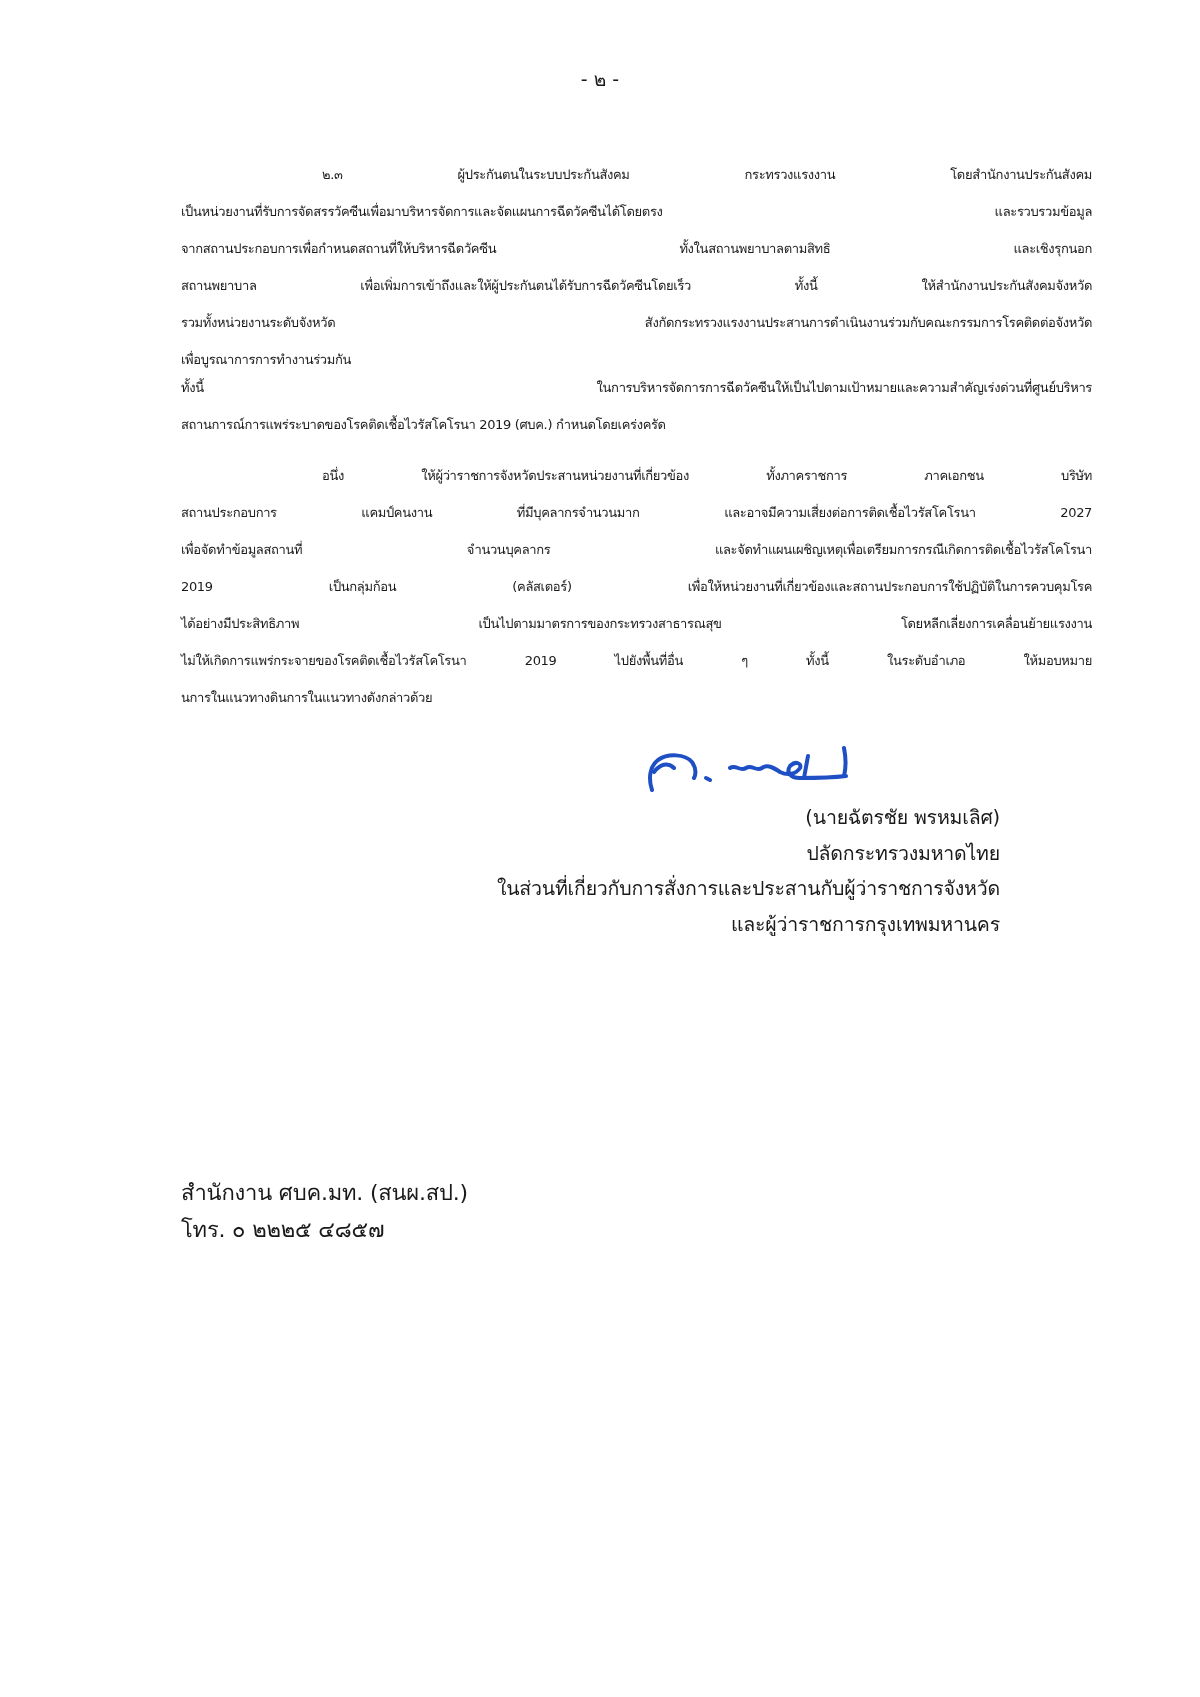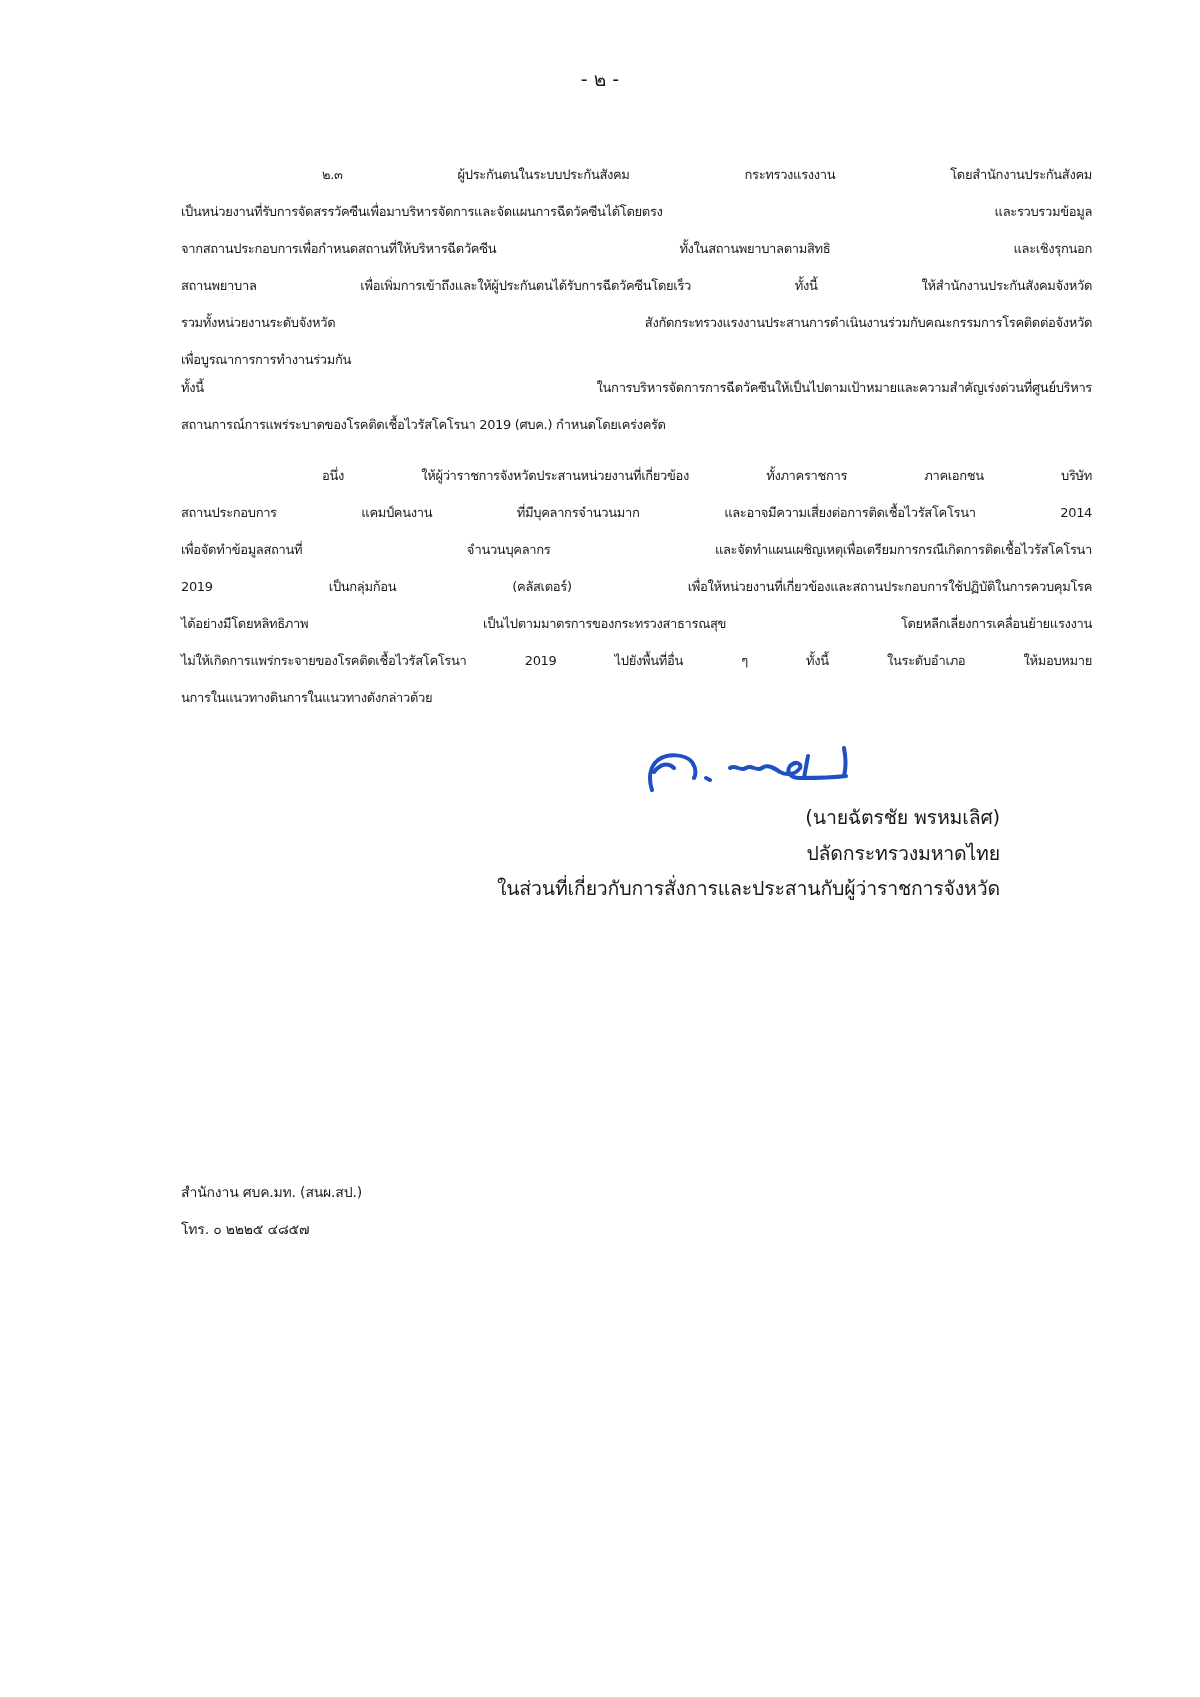--- a/index.html
+++ b/index.html
@@ -7,21 +7,21 @@
            font-family: "DejaVu Sans", "Liberation Sans", sans-serif; color: #1a1a1a; }
     .page-number { position: absolute; top: 64px; left: 0; width: 1200px; text-align: center;
                    font-size: 19px; }
     .line { position: absolute; left: 181px; width: 911px; font-size: 13px; line-height: 37px;
             white-space: nowrap; text-align-last: justify; text-align: justify; letter-spacing: -0.35px; }
     .line.last { text-align-last: left; }
     .sig-block { position: absolute; left: 420px; width: 580px; top: 800px; text-align: center;
                  font-size: 19.5px; line-height: 35.5px; letter-spacing: -0.2px; }
     .sig-line { display: block; white-space: nowrap; text-align: right; }
     .signature { position: absolute; left: 640px; top: 738px; width: 220px; height: 60px; }
-    .footer { position: absolute; left: 181px; top: 1174px; font-size: 14px; line-height: 37px; letter-spacing: -0.2px; }
+    .footer { position: absolute; left: 181px; top: 1174px; font-size: 22px; line-height: 37px; letter-spacing: -0.2px; }
     .footer div { white-space: nowrap; }
   </style>
 </head>
 <body>
 
 <div>
 
   <div class="page-number">- ๒ -</div>
 
   <div>
@@ -33,43 +33,44 @@
     <div class="line last" style="top:341px;">เพื่อบูรณาการการทำงานร่วมกัน</div>
   </div>
 
   <div>
     <div class="line" style="top:369px;">ทั้งนี้ ในการบริหารจัดการการฉีดวัคซีนให้เป็นไปตามเป้าหมายและความสำคัญเร่งด่วนที่ศูนย์บริหาร</div>
     <div class="line last" style="top:406px;">สถานการณ์การแพร่ระบาดของโรคติดเชื้อไวรัสโคโรนา 2019 (ศบค.) กำหนดโดยเคร่งครัด</div>
   </div>
 
   <div>
     <div class="line" style="top:457px; left:322px; width:770px;">อนึ่ง ให้ผู้ว่าราชการจังหวัดประสานหน่วยงานที่เกี่ยวข้อง ทั้งภาคราชการ ภาคเอกชน บริษัท</div>
-    <div class="line" style="top:494px;">สถานประกอบการ แคมป์คนงาน ที่มีบุคลากรจำนวนมาก และอาจมีความเสี่ยงต่อการติดเชื้อไวรัสโคโรนา 2014</div>
+    <div class="line" style="top:494px;">สถานประกอบการ แคมป์คนงาน ที่มีบุคลากรจำนวนมาก และอาจมีความเสี่ยงต่อการติดเชื้อไวรัสโคโรนา 2027</div>
     <div class="line" style="top:531px;">เพื่อจัดทำข้อมูลสถานที่ จำนวนบุคลากร และจัดทำแผนเผชิญเหตุเพื่อเตรียมการกรณีเกิดการติดเชื้อไวรัสโคโรนา</div>
     <div class="line" style="top:568px;">2019 เป็นกลุ่มก้อน (คลัสเตอร์) เพื่อให้หน่วยงานที่เกี่ยวข้องและสถานประกอบการใช้ปฏิบัติในการควบคุมโรค</div>
-    <div class="line" style="top:605px;">ได้อย่างมีโดยหลิทธิภาพ เป็นไปตามมาตรการของกระทรวงสาธารณสุข โดยหลีกเลี่ยงการเคลื่อนย้ายแรงงาน</div>
+    <div class="line" style="top:605px;">ได้อย่างมีประสิทธิภาพ เป็นไปตามมาตรการของกระทรวงสาธารณสุข โดยหลีกเลี่ยงการเคลื่อนย้ายแรงงาน</div>
     <div class="line" style="top:642px;">ไม่ให้เกิดการแพร่กระจายของโรคติดเชื้อไวรัสโคโรนา 2019 ไปยังพื้นที่อื่น ๆ ทั้งนี้ ในระดับอำเภอ ให้มอบหมาย</div>
     <div class="line last" style="top:679px;">นการในแนวทางดินการในแนวทางดังกล่าวด้วย</div>
   </div>
 
   <svg class="signature" viewBox="0 0 220 60">
     <g fill="none" stroke="#1f4fc4" stroke-width="4" stroke-linecap="round" stroke-linejoin="round">
       <path d="M12 52 C 8 40, 10 28, 18 22 C 28 15, 45 16, 52 24 C 56 30, 56 36, 54 40"></path>
       <path d="M14 34 C 20 26, 28 24, 34 30"></path>
       <path d="M66 40 L 70 42"></path>
       <path d="M90 30 C 96 26, 100 34, 106 30 C 112 26, 116 34, 122 30 C 128 26, 134 30, 140 34 C 148 38, 156 36, 160 30 C 162 26, 156 22, 150 28 C 146 34, 150 40, 160 40 C 170 40, 190 40, 206 38"></path>
       <path d="M168 18 L 164 40"></path>
       <path d="M204 10 C 206 20, 206 30, 204 38"></path>
     </g>
   </svg>
 
   <div class="sig-block">
     <span class="sig-line">(นายฉัตรชัย  พรหมเลิศ)</span>
     <span class="sig-line">ปลัดกระทรวงมหาดไทย</span>
     <span class="sig-line">ในส่วนที่เกี่ยวกับการสั่งการและประสานกับผู้ว่าราชการจังหวัด</span>
+    <span class="sig-line">และผู้ว่าราชการกรุงเทพมหานคร</span>
   </div>
 
   <div class="footer">
     <div>สำนักงาน ศบค.มท. (สนผ.สป.)</div>
     <div>โทร. ๐ ๒๒๒๕ ๔๘๕๗</div>
   </div>
 
 </div>
 
 </body></html>

